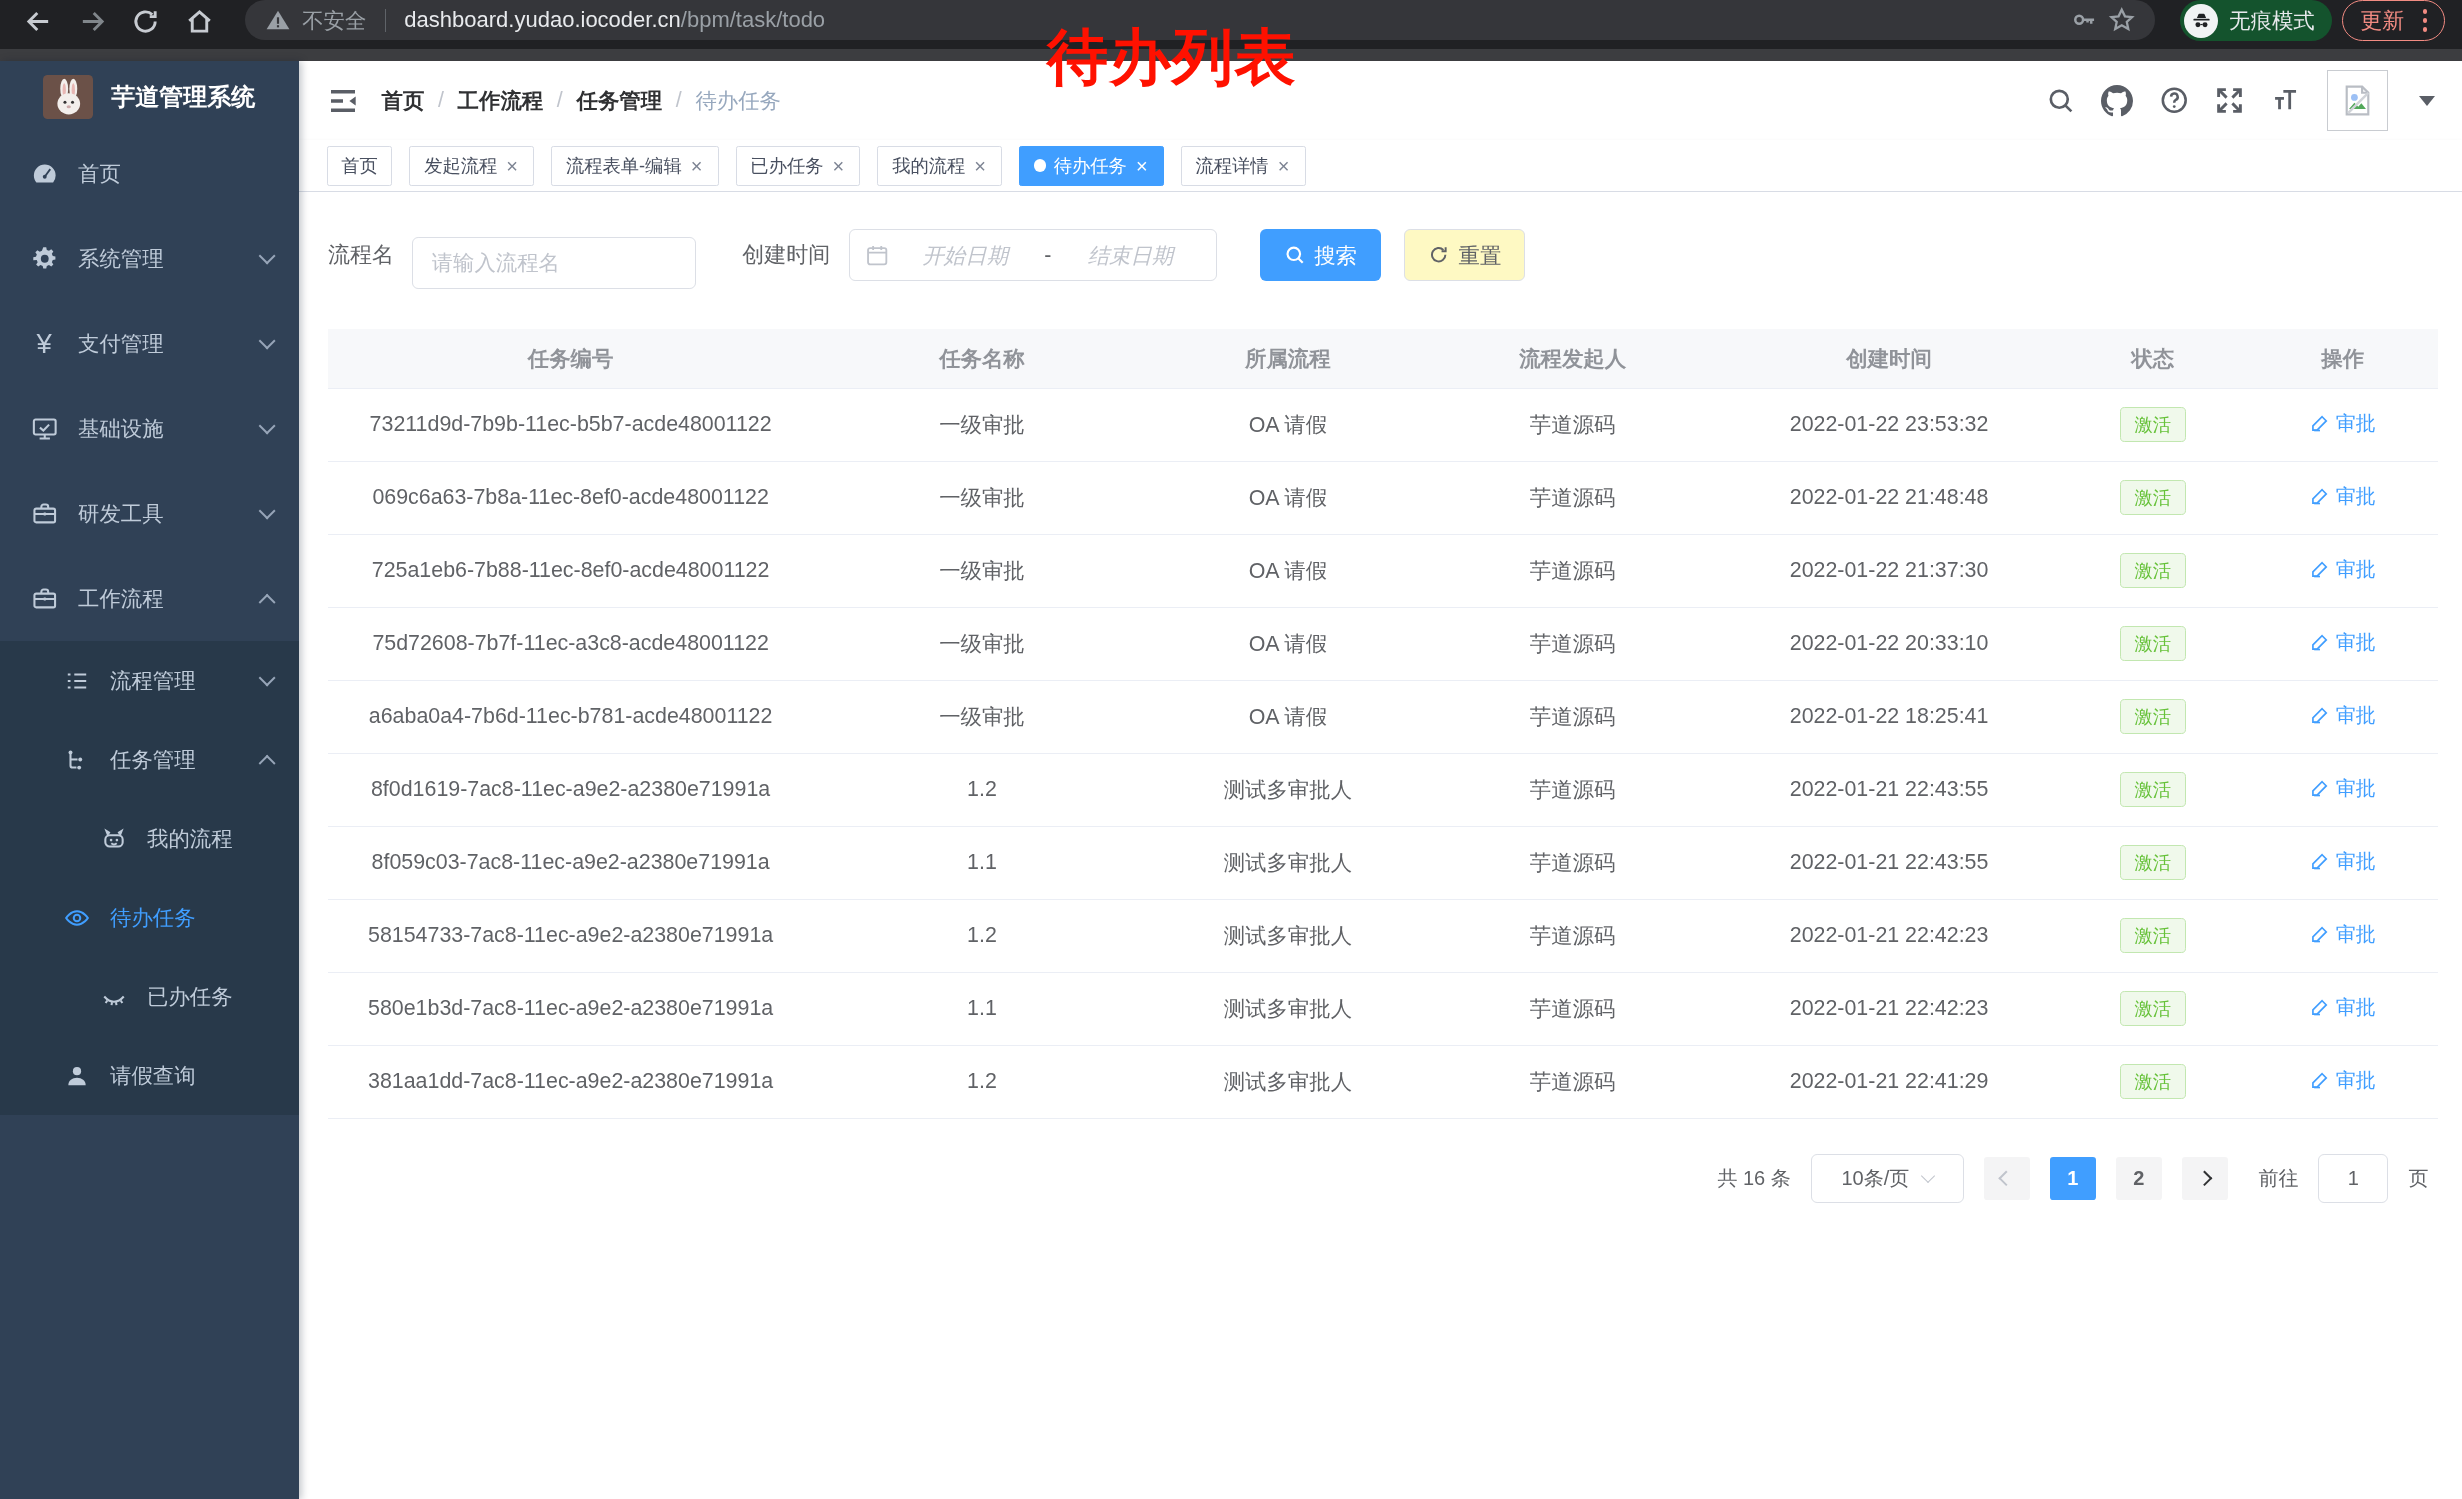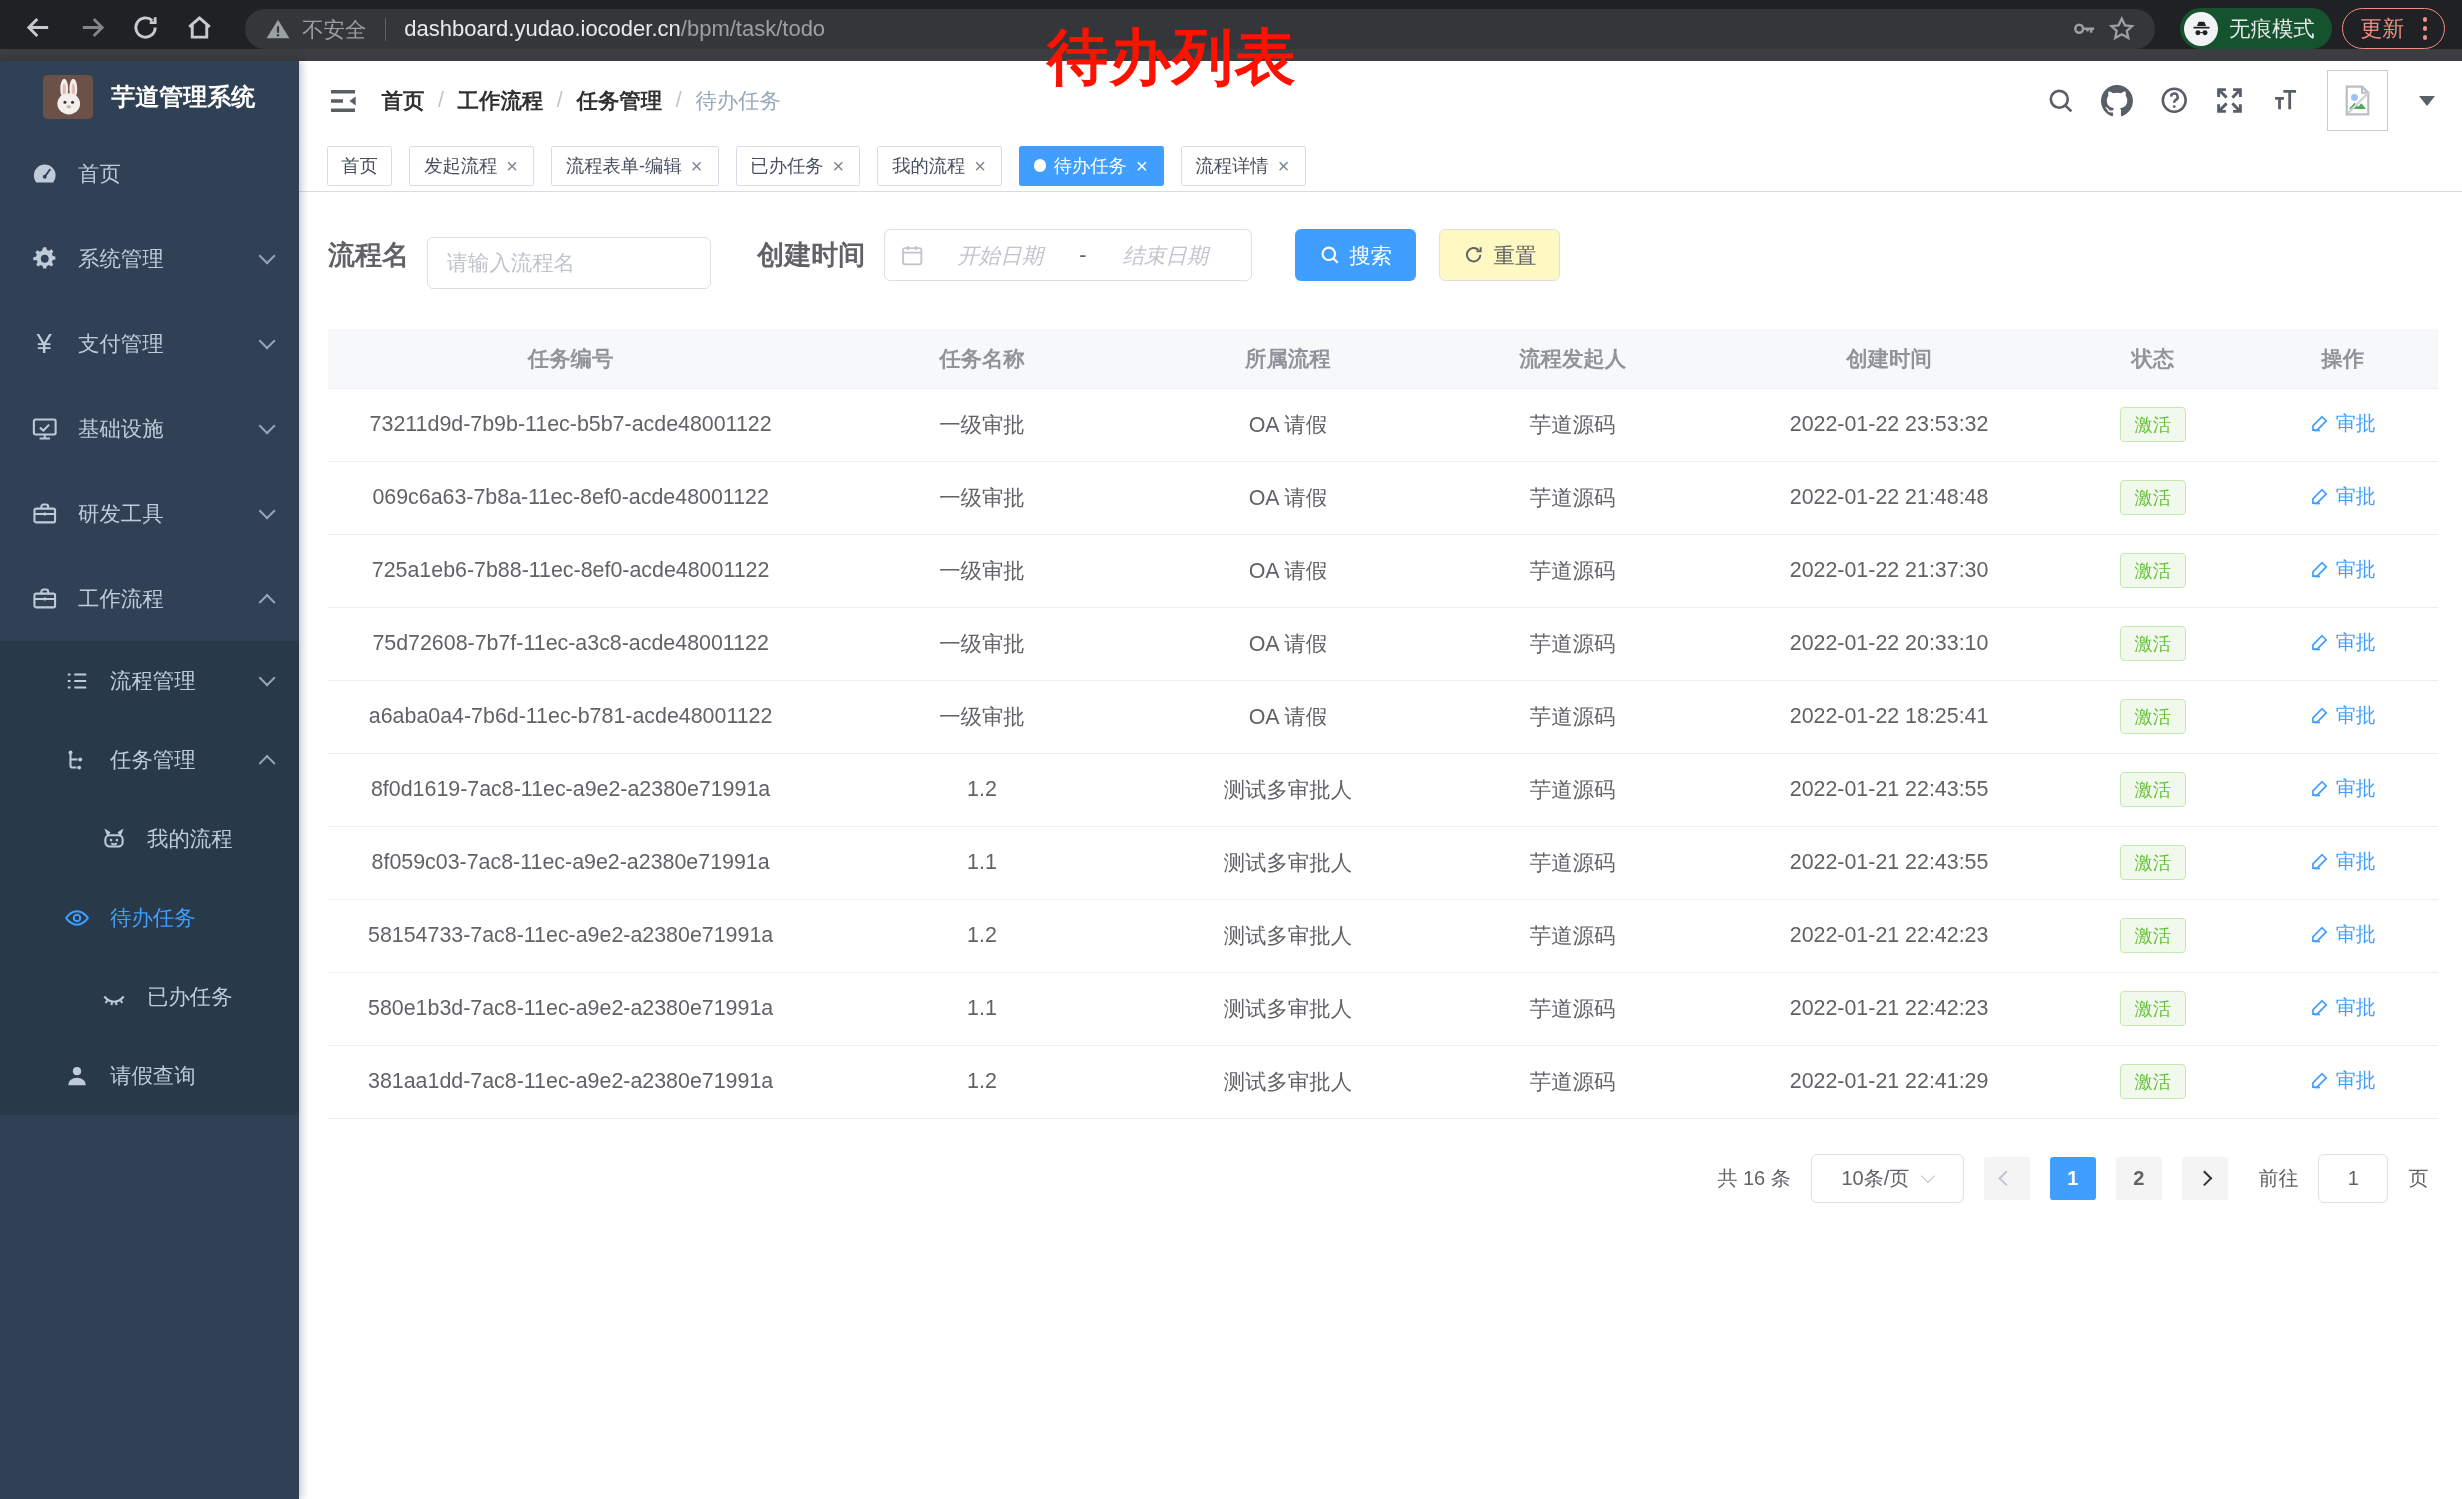--- a/index.html
+++ b/index.html
@@ -1,21 +1,21 @@
 <!DOCTYPE html>
 <html style="font-size:12.2px"><head>
 <meta charset="utf-8">
 <style>
   * { margin:0; padding:0; box-sizing:border-box; }
   html,body { width:2462px; height:1500px; font-family:"Liberation Sans","DejaVu Sans",sans-serif; background:#fff; overflow:hidden; }
   .screen { position:relative; width:2462px; height:1500px; overflow:hidden; }
 
   
   .chrome { position:absolute; top:0; left:0; right:0; height:61px; background:#202124; }
-  .chrome-bar { display:flex; align-items:flex-end; height:49px; padding:0 17px; gap:10.7px; }
+  .chrome-bar { display:flex; align-items:flex-start; height:49px; padding:0 17px; gap:10.7px; }
   .chrome-strip { height:12.2px; background:#3c3d40; }
   .nav-btn { width:43px; height:43px; display:flex; align-items:center; justify-content:center; color:#c7cbd1; flex:0 0 auto; }
   .nav-btn.dim { color:#80868b; }
   .url-pill { flex:1; height:40px; background:#35363a; border-radius:20px; margin:0 13.7px; display:flex; align-items:center; padding:0 20px; gap:10.7px; min-width:0; }
   .sec-label { color:#9aa0a6; font-size:21.4px; white-space:nowrap; }
   .url-div { width:1.5px; height:23px; background:#5f6368; margin:0 7.6px; }
   .url-text { font-size:22px; color:#e8eaed; white-space:nowrap; overflow:hidden; }
   .url-text .path { color:#9aa0a6; }
   .pill-spacer { flex:1; }
   .chip { height:41px; background:#14532d; border-radius:20.6px; display:flex; align-items:center; gap:10.7px; padding:0 17px 0 4.6px; flex:0 0 auto; }
@@ -65,21 +65,21 @@
   .tags { height:52px; background:#fff; border-bottom:1.5px solid #d8dce5; box-shadow:0 1.5px 4.6px rgba(0,0,0,.08); display:flex; align-items:center; gap:17px; padding:0 0 0 27.5px; }
   .tag { height:40px; border:1.5px solid #d8dce5; background:#fff; color:#495060; font-size:18.3px; display:flex; align-items:center; gap:7.6px; padding:0 13.7px; border-radius:2.3px; cursor:pointer; white-space:nowrap; }
   .tag .x { font-size:20px; color:#7d8493; line-height:1; padding:0 1.5px; }
   .tag.active { background:#409eff; border-color:#409eff; color:#fff; }
   .tag.active .x { color:#fff; }
   .tag .dot { width:12.2px; height:12.2px; border-radius:50%; background:#fff; }
 
   
   .content { flex:1; padding:29px 24.4px 0 29px; background:#fff; min-width:0; }
   .filter-row { display:flex; align-items:center; margin-bottom:40px; }
-  .f-label { font-size:27px; font-weight:700; color:#606266; margin-right:18.3px; white-space:nowrap;text-align:center; }
+  .f-label { font-size:22px; font-weight:400; color:#606266; margin-right:18.3px; white-space:nowrap;text-align:center; }
   .f-input { width:284px; height:52px; border:1.5px solid #dcdfe6; border-radius:6.1px; font-size:21.4px; color:#606266; padding:0 18.3px; outline:none; font-family:inherit;margin-top:16px; }
   .f-input::placeholder { color:#c0c4cc; }
   .gap60 { width:46px; }
   .date-box { width:368px; height:52px; border:1.5px solid #dcdfe6; border-radius:6.1px; display:flex; align-items:center; padding:0 15.3px; gap:6.1px; color:#c0c4cc; font-size:21.4px; }
   .date-box .ph { flex:1; text-align:center; white-space:nowrap;font-style:italic; }
   .date-box .rsep { color:#606266; padding:0 3.1px; }
   .btn { height:52px; border-radius:6.1px; font-size:21.4px; display:inline-flex; align-items:center; justify-content:center; gap:9.2px; cursor:pointer; border:1.5px solid transparent; padding:0 23px; white-space:nowrap; }
   .btn-primary { background:#409eff; color:#fff; margin-left:43px; }
   .btn-plain { background:#fef9c3; color:#606266; border-color:#dcdfe6; margin-left:23px; }
 

